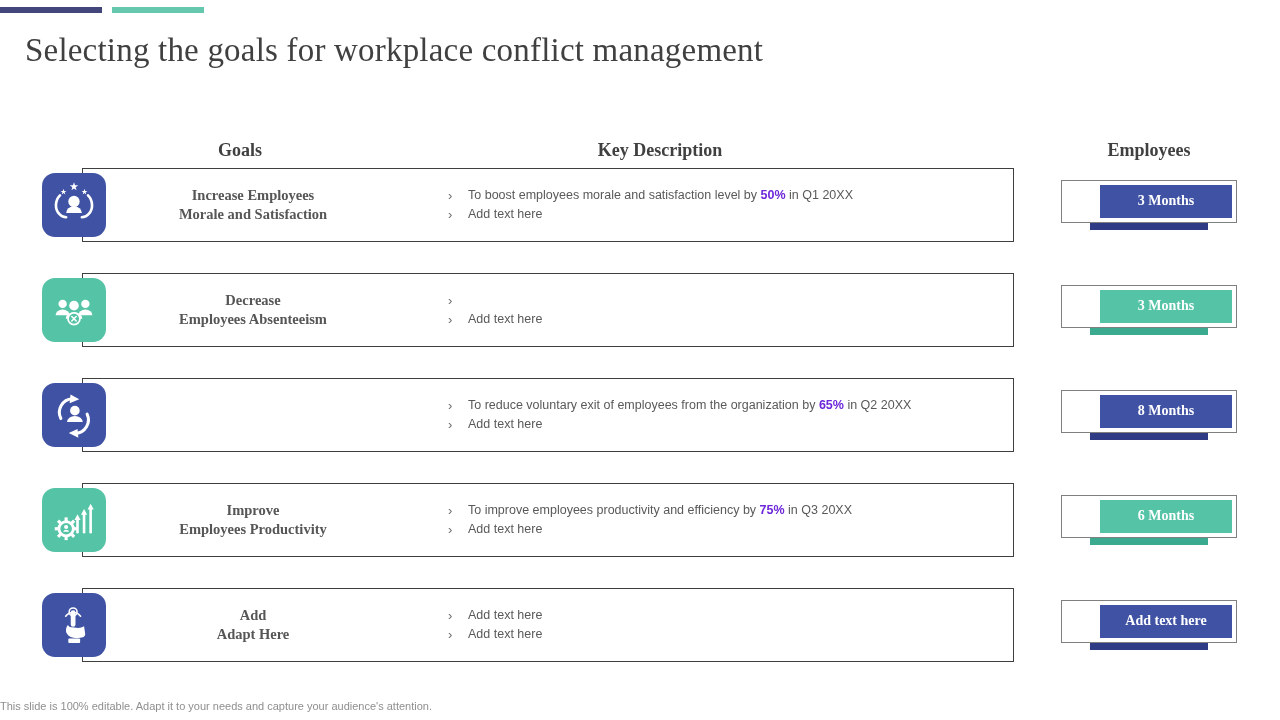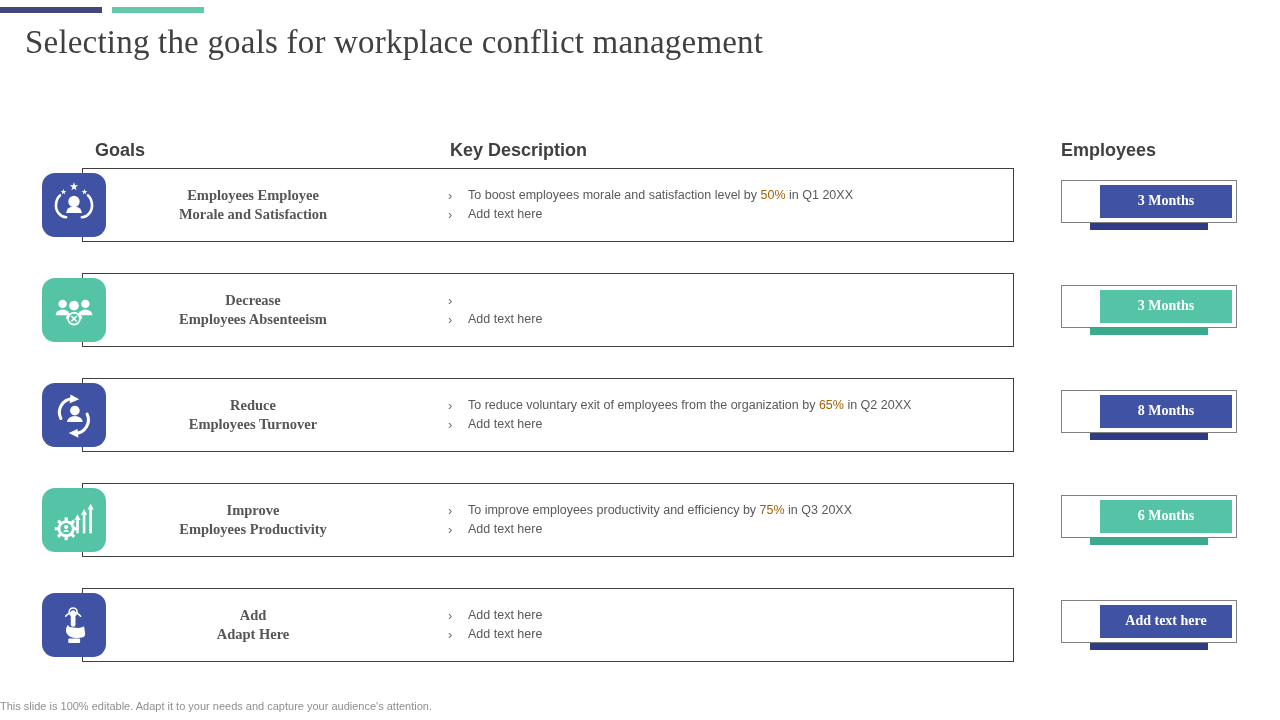--- a/index.html
+++ b/index.html
@@ -17,32 +17,32 @@
   html,body{background:#e8e8e8;}
   .slide{
     position:relative;width:1280px;height:720px;background:#ffffff;
     font-family:"Liberation Sans",sans-serif;overflow:hidden;margin:0 auto;
   }
   .topbar{position:absolute;top:7px;height:6px;}
   .topbar.navy{left:0;width:102px;background:var(--bar-navy);}
   .topbar.teal{left:112px;width:92px;background:var(--bar-teal);}
 
   .page-title{
-    position:absolute;left:25px;top:24px;width:1100px;
+    position:absolute;left:25px;top:32px;width:1100px;
     font-family:"Liberation Serif",serif;font-size:33px;font-weight:400;
     color:var(--ink);letter-spacing:.2px;
   }
   .page-subtitle{
     position:absolute;left:25px;top:75px;width:1232px;
     font-size:12.5px;line-height:1.17;color:var(--body);
   }
 
   .col-header{
-    position:absolute;top:140px;text-align:left;
-    font-family:Liberation Sans, sans-serif;font-weight:700;font-size:18px;color:var(--ink);
+    position:absolute;top:140px;text-align:center;
+    font-family:Liberation Serif, serif;font-weight:700;font-size:18px;color:var(--ink);
   }
   .col-header.goals{left:95px;width:290px;}
   .col-header.keydesc{left:450px;width:420px;}
   .col-header.timeline{left:1061px;width:176px;}
 
   .row{position:absolute;left:0;width:1280px;height:74px;}
   .row-box{
     position:absolute;left:82px;top:0;width:932px;height:74px;
     border:1px solid var(--border);background:#ffffff;
   }
@@ -58,21 +58,21 @@
     display:flex;flex-direction:column;justify-content:center;align-items:center;
     font-family:"Liberation Serif",serif;font-weight:700;font-size:14.5px;
     color:#565656;line-height:19px;text-align:center;
   }
   .desc{
     position:absolute;left:448px;top:0;width:495px;height:74px;
     display:flex;flex-direction:column;justify-content:center;gap:2px;
   }
   .desc-line{display:flex;align-items:flex-start;font-size:12.5px;color:var(--body);line-height:17px;}
   .desc-line .marker{flex:0 0 20px;color:#6a6a6a;font-size:13px;line-height:17px;}
-  .desc-line b{font-weight:400;color:#a16207;}
+  .desc-line b{font-weight:700;color:#6d28d9;}
 
   .badge{position:absolute;left:1061px;top:12px;width:176px;}
   .badge-outer{background:#ffffff;border:1px solid #808080;padding:4px;}
   .badge-inner{
     background:var(--tile);color:#ffffff;text-align:center;
     font-family:"Liberation Serif",serif;font-weight:700;font-size:14px;
     padding:8px 0 9px 0;
     margin-left:34px;
   }
   .badge-shadow{margin:0 auto;width:118px;height:7px;background:var(--tile-dark);}
@@ -109,21 +109,21 @@
         <use href="#star" transform="translate(32,11)"></use>
         <use href="#star" transform="translate(20,17) scale(0.7)"></use>
         <use href="#star" transform="translate(44,17) scale(0.7)"></use>
         <circle class="ic-fill" cx="32" cy="28" r="6.5"></circle>
         <path class="ic-fill" d="M23 41 a9 7.5 0 0 1 18 0 z"></path>
         <path class="ic-stroke" stroke-width="3" d="M16 21 C10 27 10 37 15 42 C17 44.5 20 46 23 46"></path>
         <path class="ic-stroke" stroke-width="3" d="M48 21 C54 27 54 37 49 42 C47 44.5 44 46 41 46"></path>
       </svg>
     </div>
     <div class="goal-title">
-      <span>Employees Employee</span>
+      <span>Increase Employees</span>
       <span>Morale and Satisfaction</span>
     </div>
     <div class="desc">
         <div class="desc-line">
           <span class="marker">›</span>
           <span>To boost employees morale and satisfaction level by <b>50%</b> in Q1 20XX</span>
         </div>
         <div class="desc-line">
           <span class="marker">›</span>
           <span>Add text here</span>
@@ -176,24 +176,20 @@
     <div class="row-box"></div>
     <div class="icon-tile">
       <svg viewBox="0 0 64 64" aria-hidden="true">
         <circle class="ic-fill" cx="33" cy="27" r="5.5"></circle>
         <path class="ic-fill" d="M24 40 a9 7 0 0 1 18 0 z"></path>
         <path class="ic-stroke" stroke-width="3.5" d="M17 36 A15.5 15.5 0 0 1 30 13.5"></path>
         <polygon class="ic-fill" points="28,8.5 38,14 27,18.5"></polygon>
         <path class="ic-stroke" stroke-width="3.5" d="M47 31 A15.5 15.5 0 0 1 34 53"></path>
         <polygon class="ic-fill" points="36,48 26,52.5 37,58"></polygon>
       </svg>
-    </div>
-    <div class="goal-title">
-      <span>Reduce</span>
-      <span>Employees Turnover</span>
     </div>
     <div class="desc">
         <div class="desc-line">
           <span class="marker">›</span>
           <span>To reduce voluntary exit of employees from the organization by <b>65%</b> in Q2 20XX</span>
         </div>
         <div class="desc-line">
           <span class="marker">›</span>
           <span>Add text here</span>
         </div>

